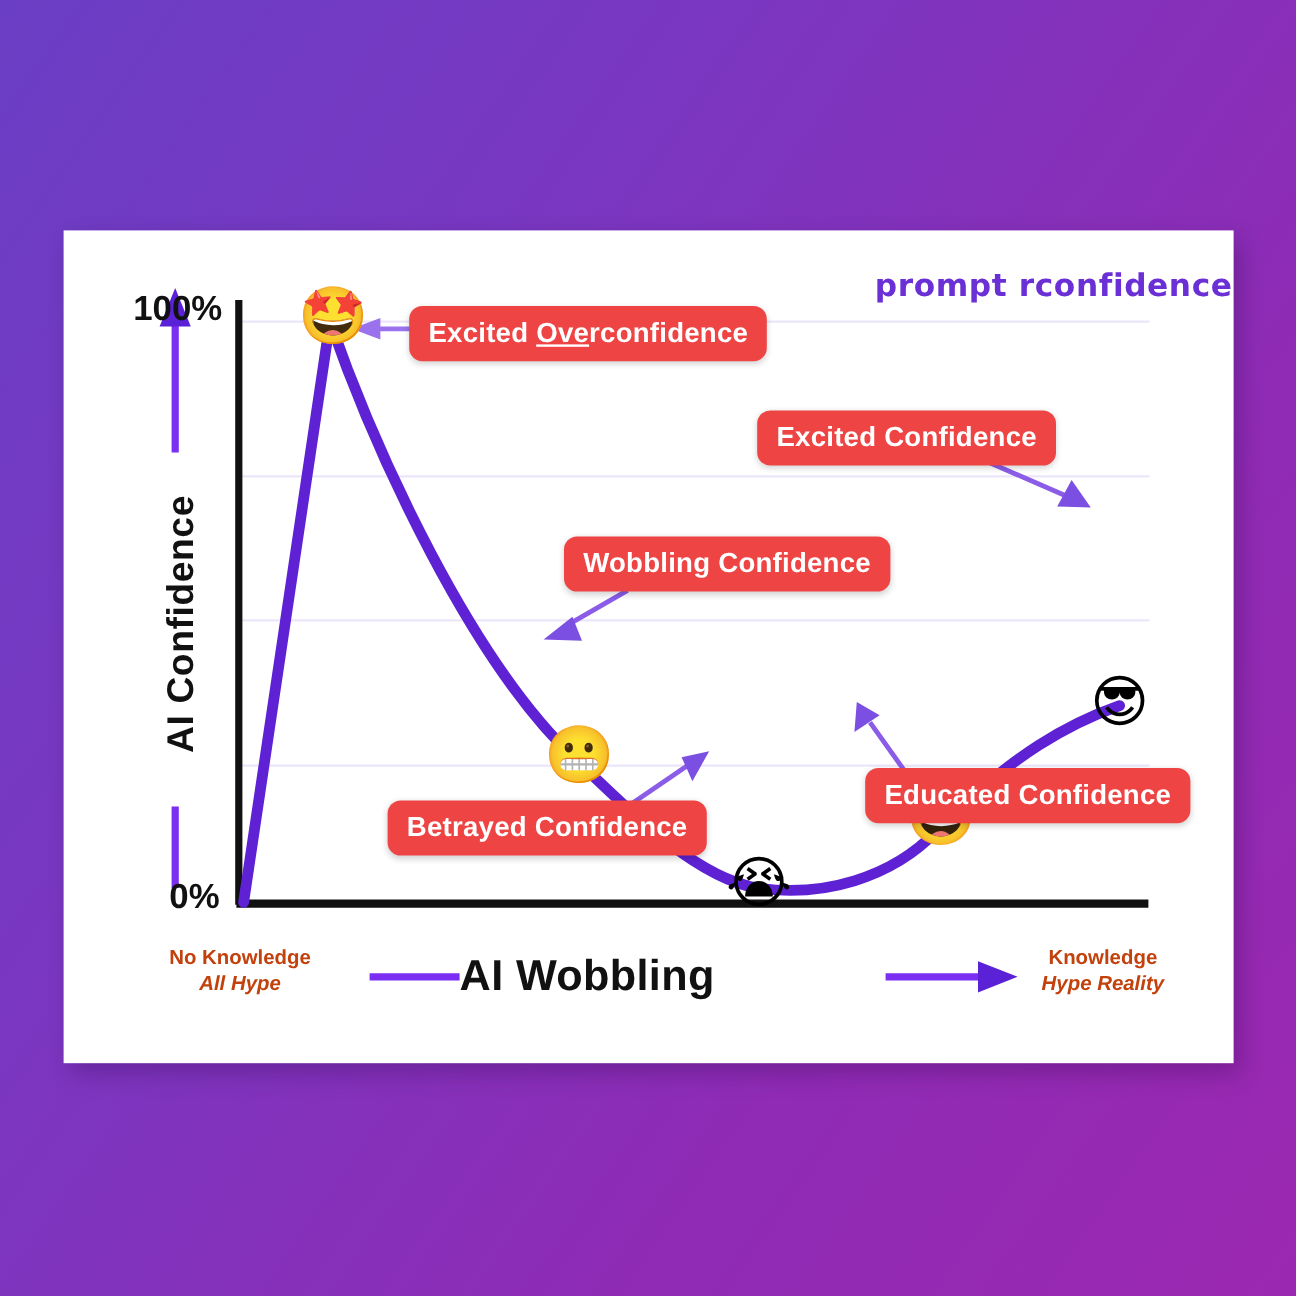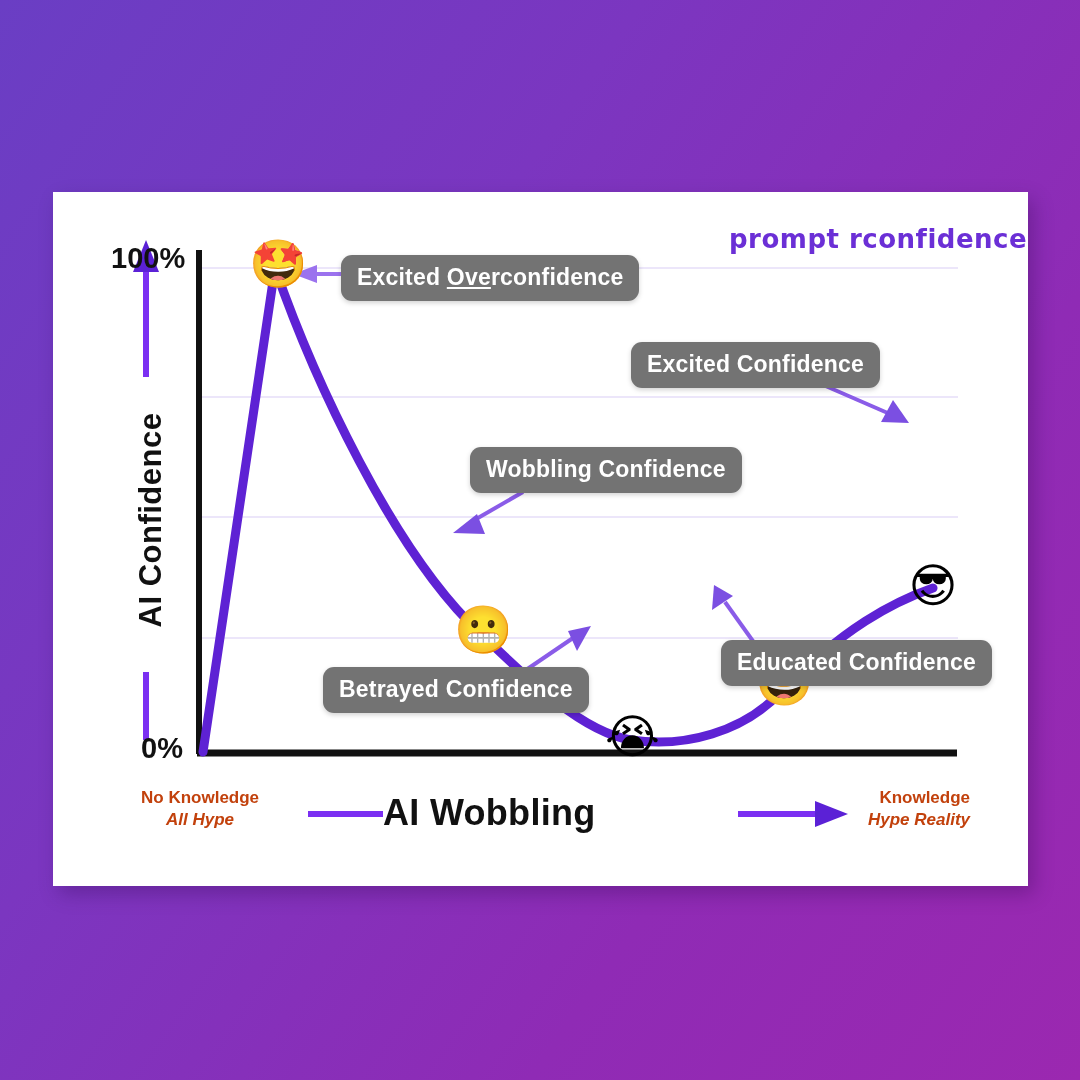--- a/index.html
+++ b/index.html
@@ -90,26 +90,26 @@
     line-height: 1.32;
     color: #c2410c;
     font-size: 17px;
     font-weight: 700;
     white-space: nowrap;
   }
   .corner-note .sub {
     font-style: italic;
   }
   #note-left  { left: 88px;  top: 595px; }
-  #note-right { left: 815px; top: 595px; text-align: right; }
+  #note-right { left: 815px; top: 595px; }
 
   
   .chip {
     position: absolute;
-    background: #737373;
+    background: #ef4444;
     color: #ffffff;
     font-size: 23px;
     font-weight: 700;
     padding: 9px 16px 10px 16px;
     border-radius: 11px;
     white-space: nowrap;
     box-shadow: 0 2px 5px rgba(0,0,0,0.18);
     letter-spacing: 0.2px;
   }
   .chip .u { text-decoration: underline; text-decoration-color: #ffffff; }

